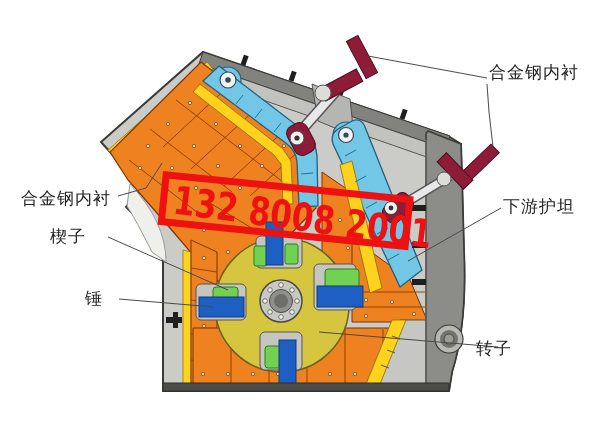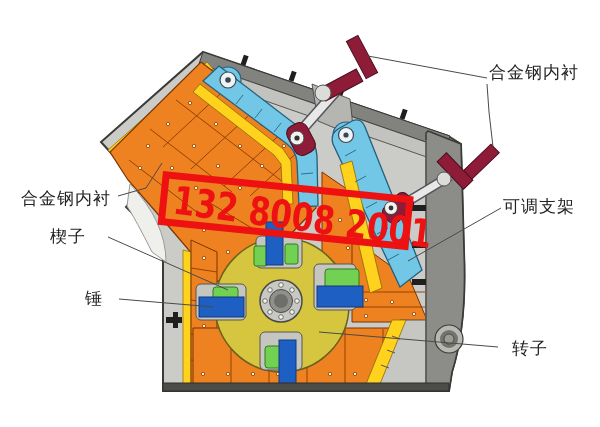--- a/index.html
+++ b/index.html
@@ -291,20 +291,20 @@
     <polyline points="487,84 489,112 493,147"></polyline>
     <line x1="501" y1="208" x2="408" y2="261"></line>
     <line x1="498" y1="347" x2="319" y2="332"></line>
   </g>
 </svg>
 
 <div class="lbl" style="left:21px;top:188px">合金钢内衬</div>
 <div class="lbl" style="left:50px;top:226px">楔子</div>
 <div class="lbl" style="left:85px;top:288px">锤</div>
 <div class="lbl" style="left:489px;top:62px">合金钢内衬</div>
-<div class="lbl" style="left:503px;top:196px">可调支架</div>
-<div class="lbl" style="left:512px;top:338px">转子</div>
+<div class="lbl" style="left:503px;top:196px">下游护坦</div>
+<div class="lbl" style="left:476px;top:338px">转子</div>
 
 <div id="watermark">
   <span>132 8008 2001</span>
 </div>
 
 </div>
 
 </body></html>

